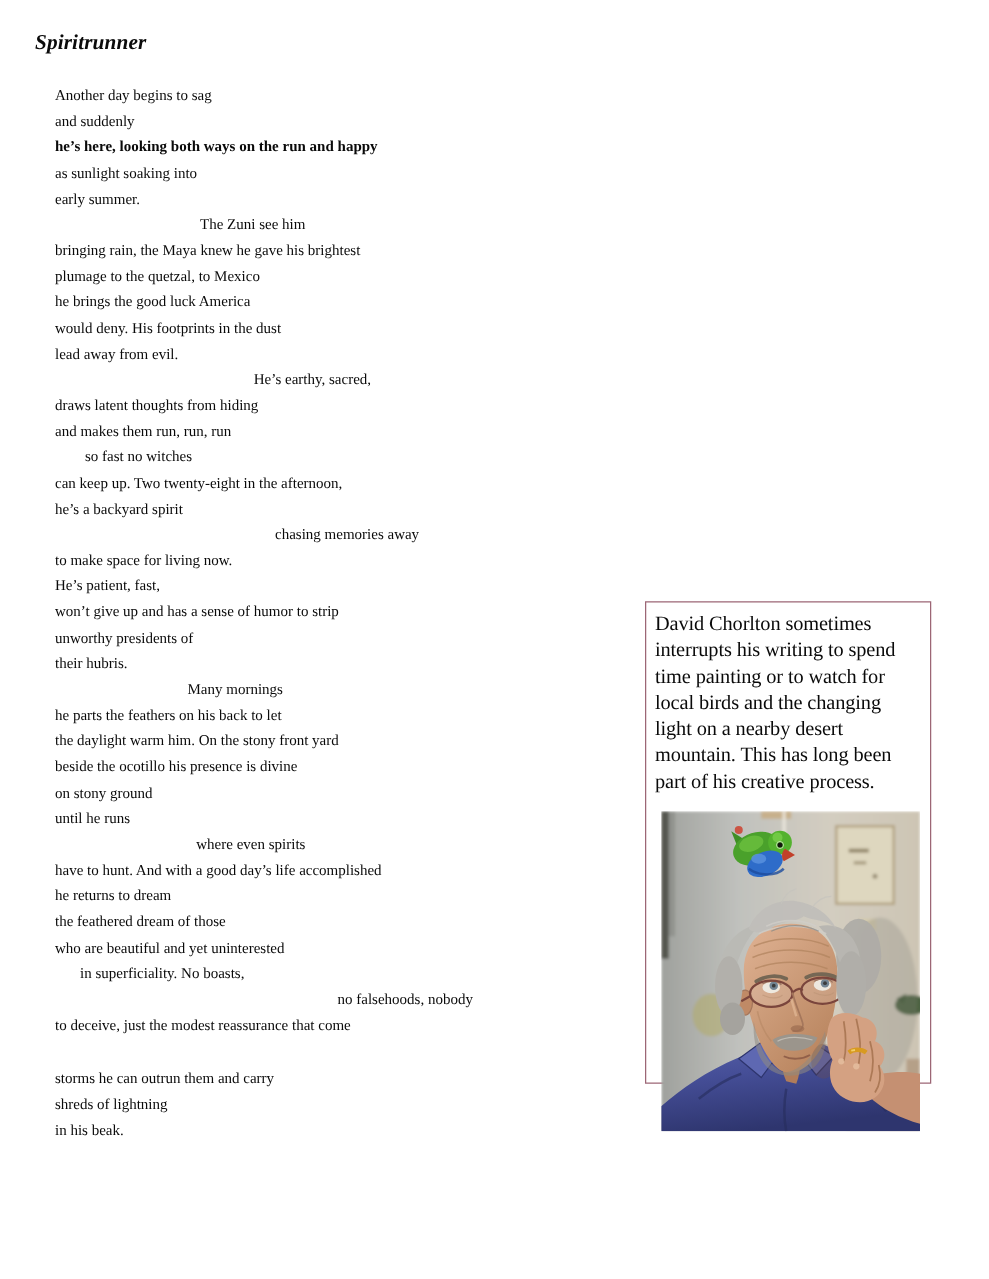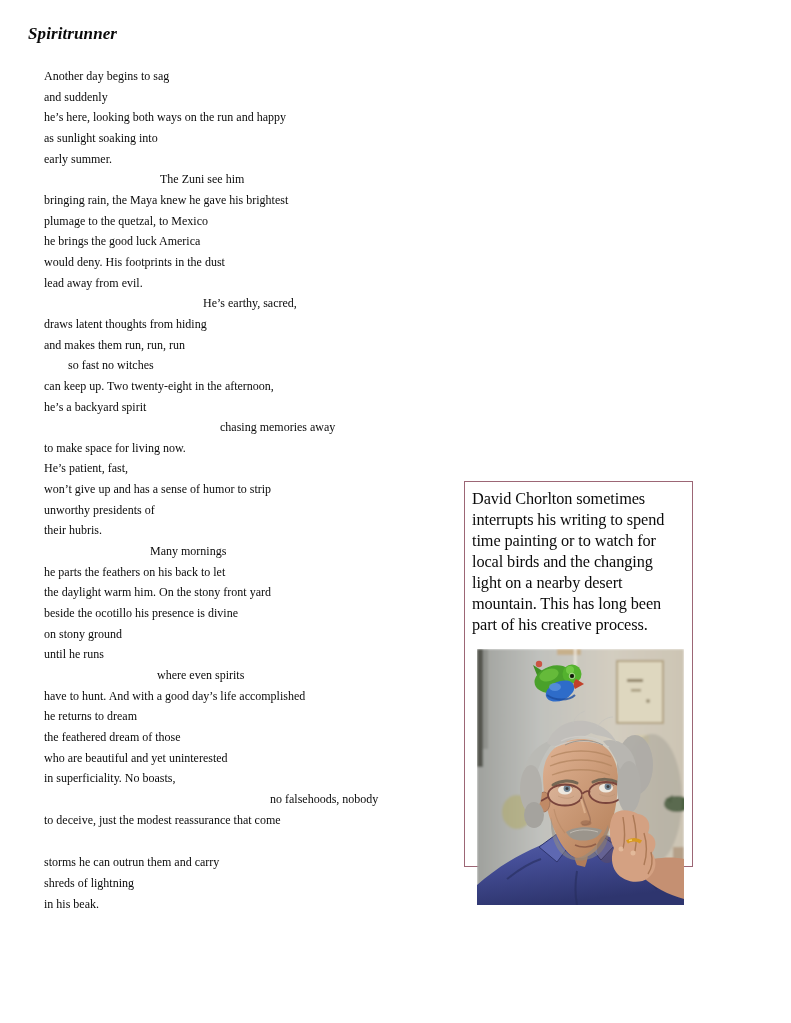--- a/index.html
+++ b/index.html
@@ -14,21 +14,21 @@
     position:absolute;left:28px;top:24px;
     font-size:17px;font-weight:bold;font-style:italic;
     letter-spacing:.1px;
   }
   .poem{
     position:absolute;left:44px;top:66px;width:470px;
     font-size:12px;line-height:20.65px;white-space:nowrap;
   }
   .poem-line{min-height:20.65px;}
   .bio-box{
-    position:absolute;left:464px;top:481px;width:229px;height:386px;
+    position:absolute;left:516px;top:481px;width:229px;height:386px;
     border:1px solid var(--bio-border,#9c6675);
     background:#ffffff;box-sizing:border-box;
   }
   .bio-text{
     margin:6px 4px 0 7px;
     font-size:16.3px;line-height:21px;
     white-space:pre;letter-spacing:-0.1px;
   }
   .photo-wrap{
     position:absolute;left:12px;top:167px;width:207px;height:256px;
@@ -38,21 +38,21 @@
 </head>
 <body>
 
 <div class="page">
 
   <div class="poem-title">Spiritrunner</div>
 
   <div class="poem">
       <div class="poem-line" style="padding-left: 0px;">Another day begins to sag</div>
       <div class="poem-line" style="padding-left: 0px;">and suddenly</div>
-      <div class="poem-line" style="padding-left: 0px;">he’s here, looking both ways on the run and happy</div>
+      <div class="poem-line" style="padding-left: 0px; font-weight: bold;">he’s here, looking both ways on the run and happy</div>
       <div class="poem-line" style="padding-left: 0px;">as sunlight soaking into</div>
       <div class="poem-line" style="padding-left: 0px;">early summer.</div>
       <div class="poem-line" style="padding-left: 116px;">The Zuni see him</div>
       <div class="poem-line" style="padding-left: 0px;">bringing rain, the Maya knew he gave his brightest</div>
       <div class="poem-line" style="padding-left: 0px;">plumage to the quetzal, to Mexico</div>
       <div class="poem-line" style="padding-left: 0px;">he brings the good luck America</div>
       <div class="poem-line" style="padding-left: 0px;">would deny. His footprints in the dust</div>
       <div class="poem-line" style="padding-left: 0px;">lead away from evil.</div>
       <div class="poem-line" style="padding-left: 159px;">He’s earthy, sacred,</div>
       <div class="poem-line" style="padding-left: 0px;">draws latent thoughts from hiding</div>
@@ -70,21 +70,21 @@
       <div class="poem-line" style="padding-left: 0px;">he parts the feathers on his back to let</div>
       <div class="poem-line" style="padding-left: 0px;">the daylight warm him. On the stony front yard</div>
       <div class="poem-line" style="padding-left: 0px;">beside the ocotillo his presence is divine</div>
       <div class="poem-line" style="padding-left: 0px;">on stony ground</div>
       <div class="poem-line" style="padding-left: 0px;">until he runs</div>
       <div class="poem-line" style="padding-left: 113px;">where even spirits</div>
       <div class="poem-line" style="padding-left: 0px;">have to hunt. And with a good day’s life accomplished</div>
       <div class="poem-line" style="padding-left: 0px;">he returns to dream</div>
       <div class="poem-line" style="padding-left: 0px;">the feathered dream of those</div>
       <div class="poem-line" style="padding-left: 0px;">who are beautiful and yet uninterested</div>
-      <div class="poem-line" style="padding-left: 0px;">in superficiality. No boasts,</div>
+      <div class="poem-line" style="padding-left: 0px; margin-left: 20px;">in superficiality. No boasts,</div>
       <div class="poem-line" style="padding-left: 226px;">no falsehoods, nobody</div>
       <div class="poem-line" style="padding-left: 0px;">to deceive, just the modest reassurance that come</div>
       <div class="poem-line" style="padding-left: 0px; margin-top: 22px;">storms he can outrun them and carry</div>
       <div class="poem-line" style="padding-left: 0px;">shreds of lightning</div>
       <div class="poem-line" style="padding-left: 0px;">in his beak.</div>
     </div>
 
   <div class="bio-box">
     <div class="bio-text">David Chorlton sometimes
 interrupts his writing to spend

